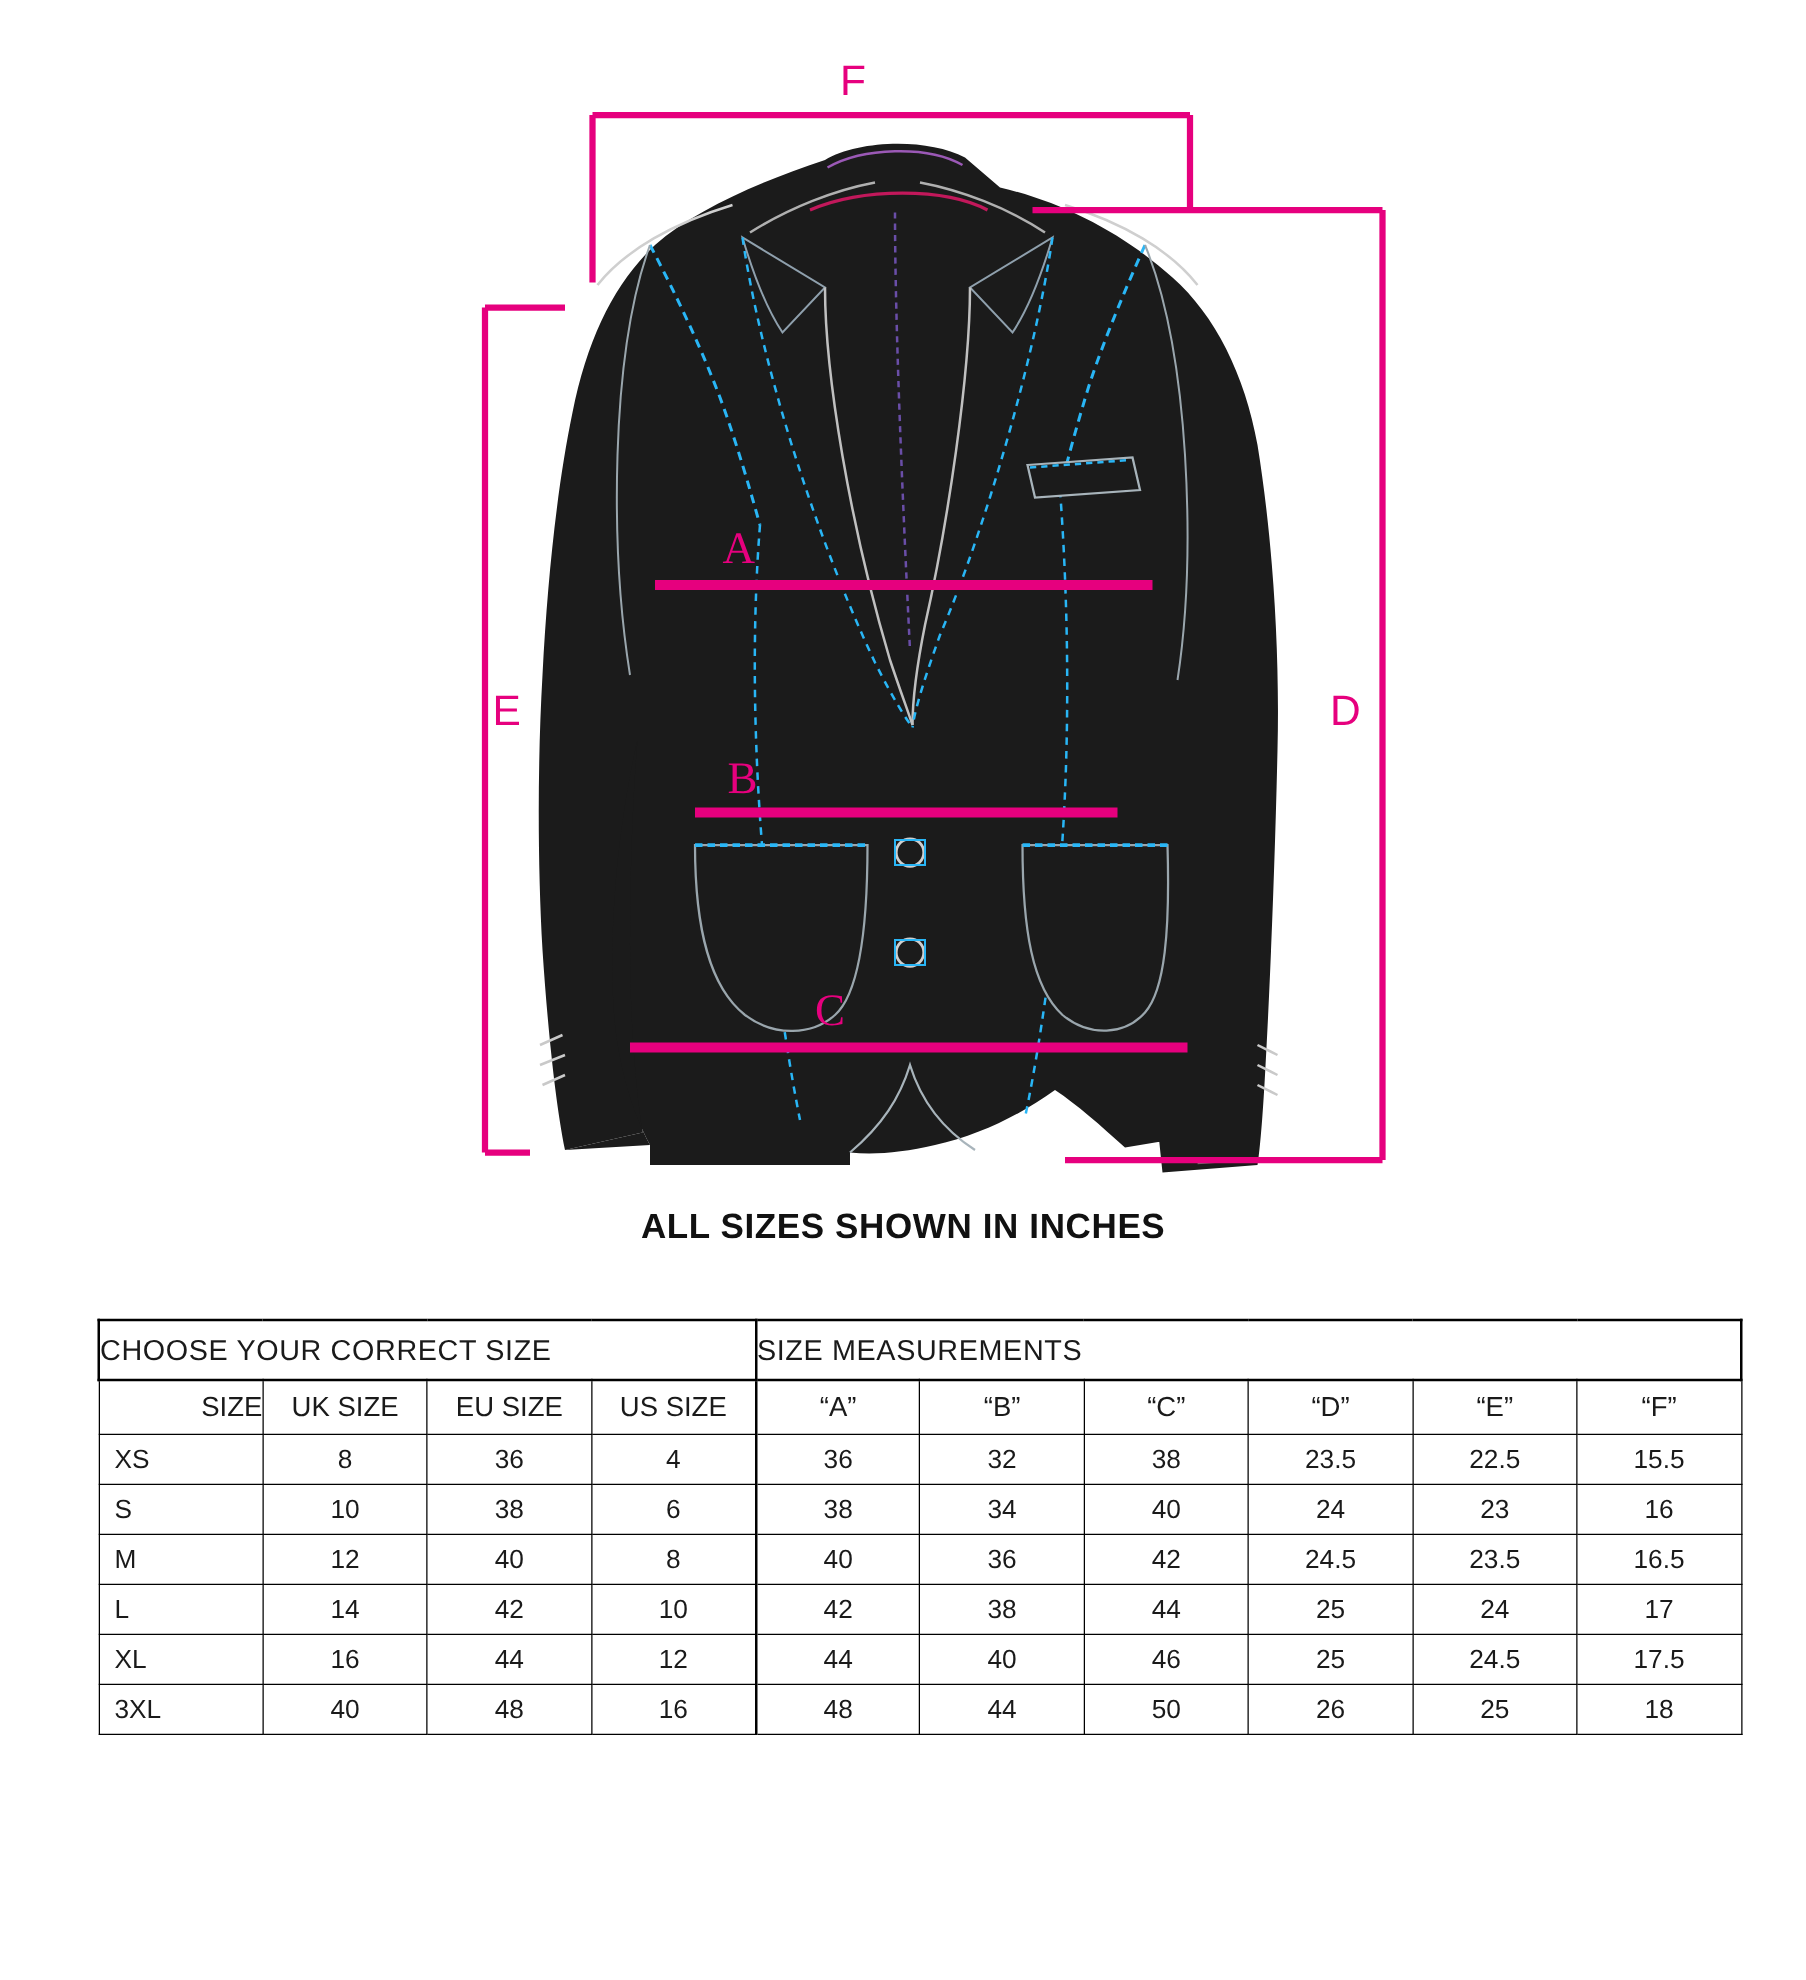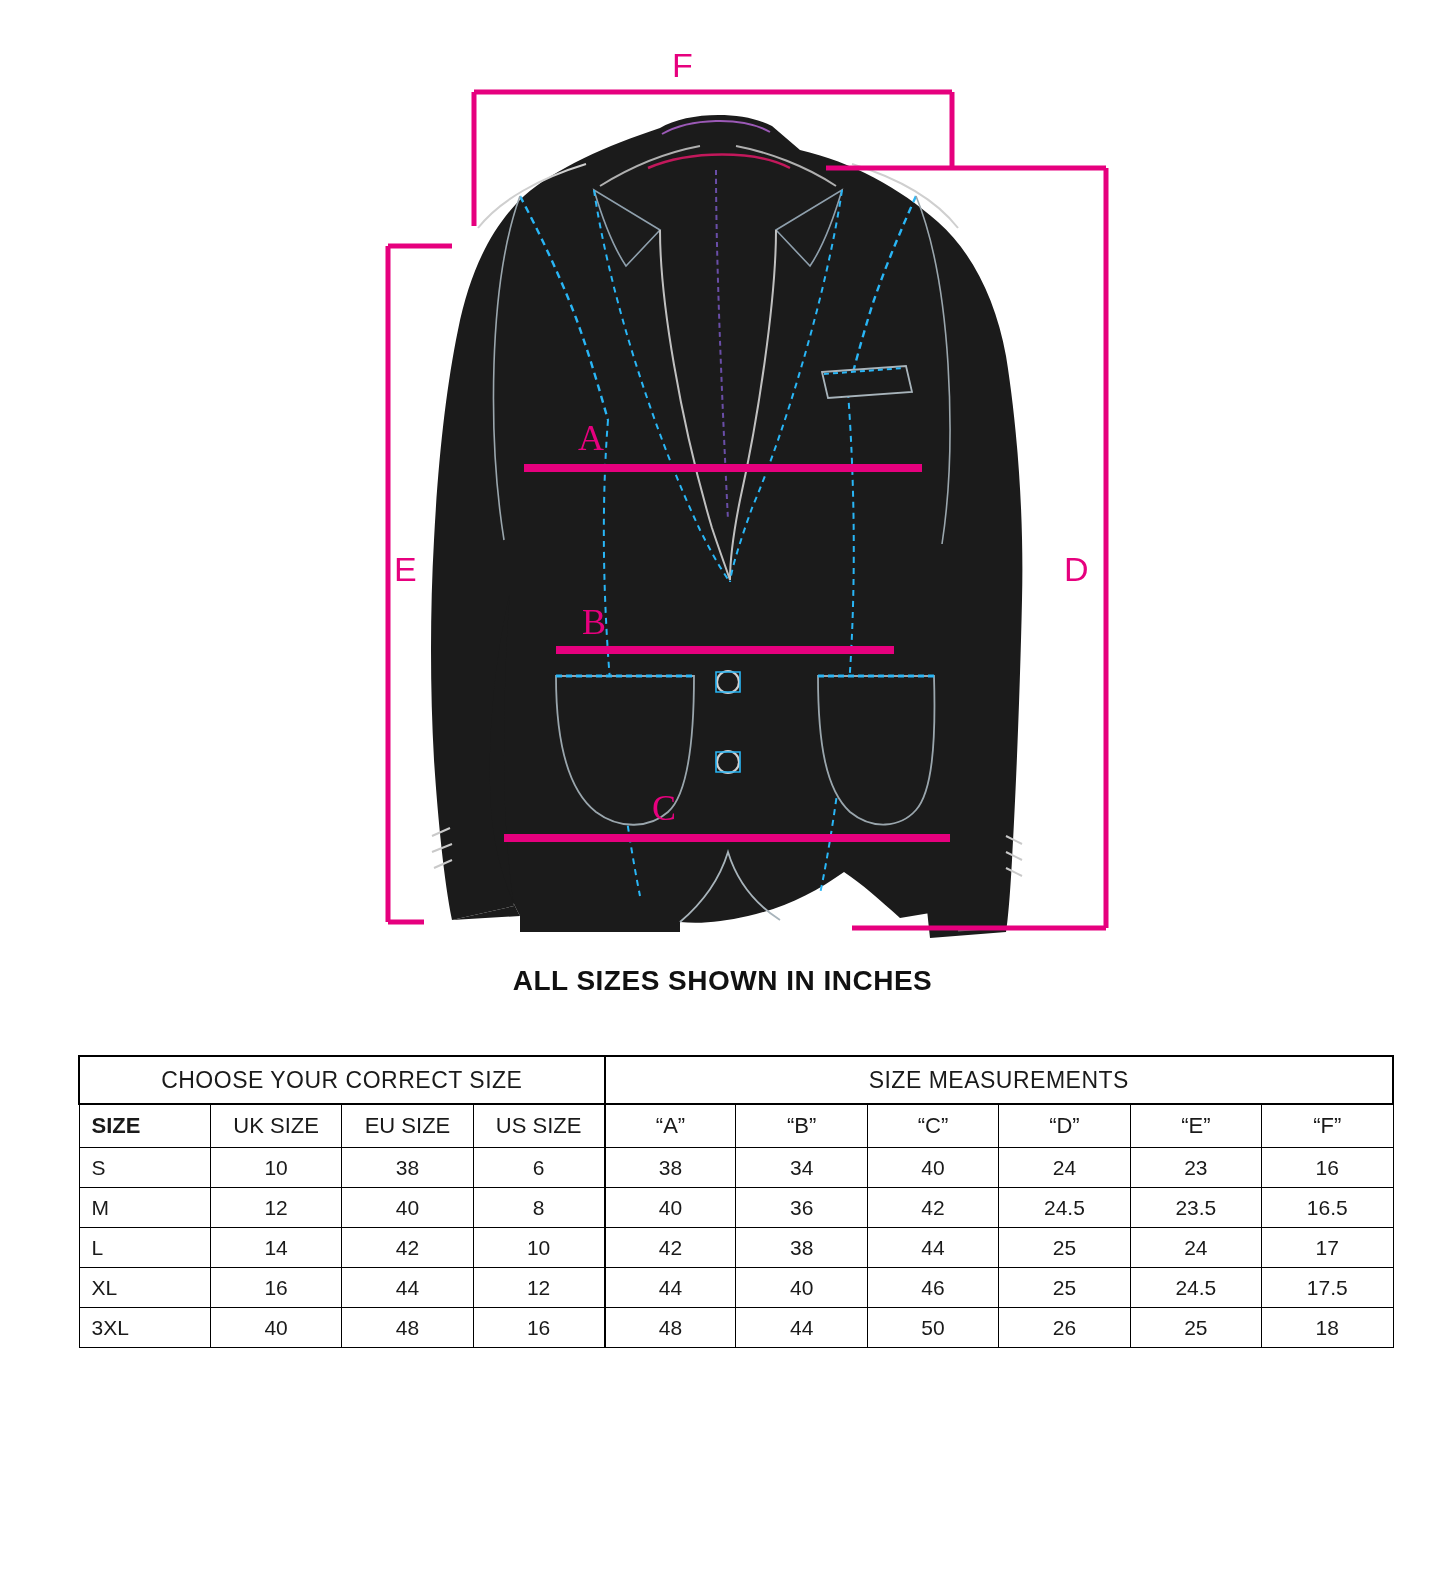--- a/index.html
+++ b/index.html
@@ -72,32 +72,31 @@
     font-family: "Liberation Sans", sans-serif;
     font-size: 21px;
     font-weight: normal;
     color: #1a1a1a;
     height: 39px;
     padding: 0;
   }
   table.size-table th.group-head {
     font-size: 23px;
     letter-spacing: 0.5px;
-    text-align: center;
+    text-align: left;
     height: 46px;
   }
   table.size-table th.col-head {
     text-align: center;
     height: 42px;
     font-size: 22px;
   }
   table.size-table th.col-head.left-head {
-    text-align: left;
+    text-align: right;
     padding-left: 12px;
-    font-weight: bold;
   }
   table.size-table td.size-name {
     text-align: left;
     padding-left: 12px;
   }
   table.size-table td.num {
     text-align: center;
   }
   .thick-right { border-right: 2px solid #000 !important; }
   .outer-border { border: 2px solid #000 !important; }
@@ -240,20 +239,32 @@
         <th class="col-head" style="width:133px;">“A”</th>
         <th class="col-head" style="width:130px;">“B”</th>
         <th class="col-head" style="width:130px;">“C”</th>
         <th class="col-head" style="width:148px;">“D”</th>
         <th class="col-head" style="width:148px;">“E”</th>
         <th class="col-head" style="width:149px;">“F”</th>
       </tr>
     </thead>
     <tbody>
       <tr>
+        <td class="size-name">XS</td>
+        <td class="num">8</td>
+        <td class="num">36</td>
+        <td class="num thick-right">4</td>
+        <td class="num">36</td>
+        <td class="num">32</td>
+        <td class="num">38</td>
+        <td class="num">23.5</td>
+        <td class="num">22.5</td>
+        <td class="num">15.5</td>
+      </tr>
+      <tr>
         <td class="size-name">S</td>
         <td class="num">10</td>
         <td class="num">38</td>
         <td class="num thick-right">6</td>
         <td class="num">38</td>
         <td class="num">34</td>
         <td class="num">40</td>
         <td class="num">24</td>
         <td class="num">23</td>
         <td class="num">16</td>

